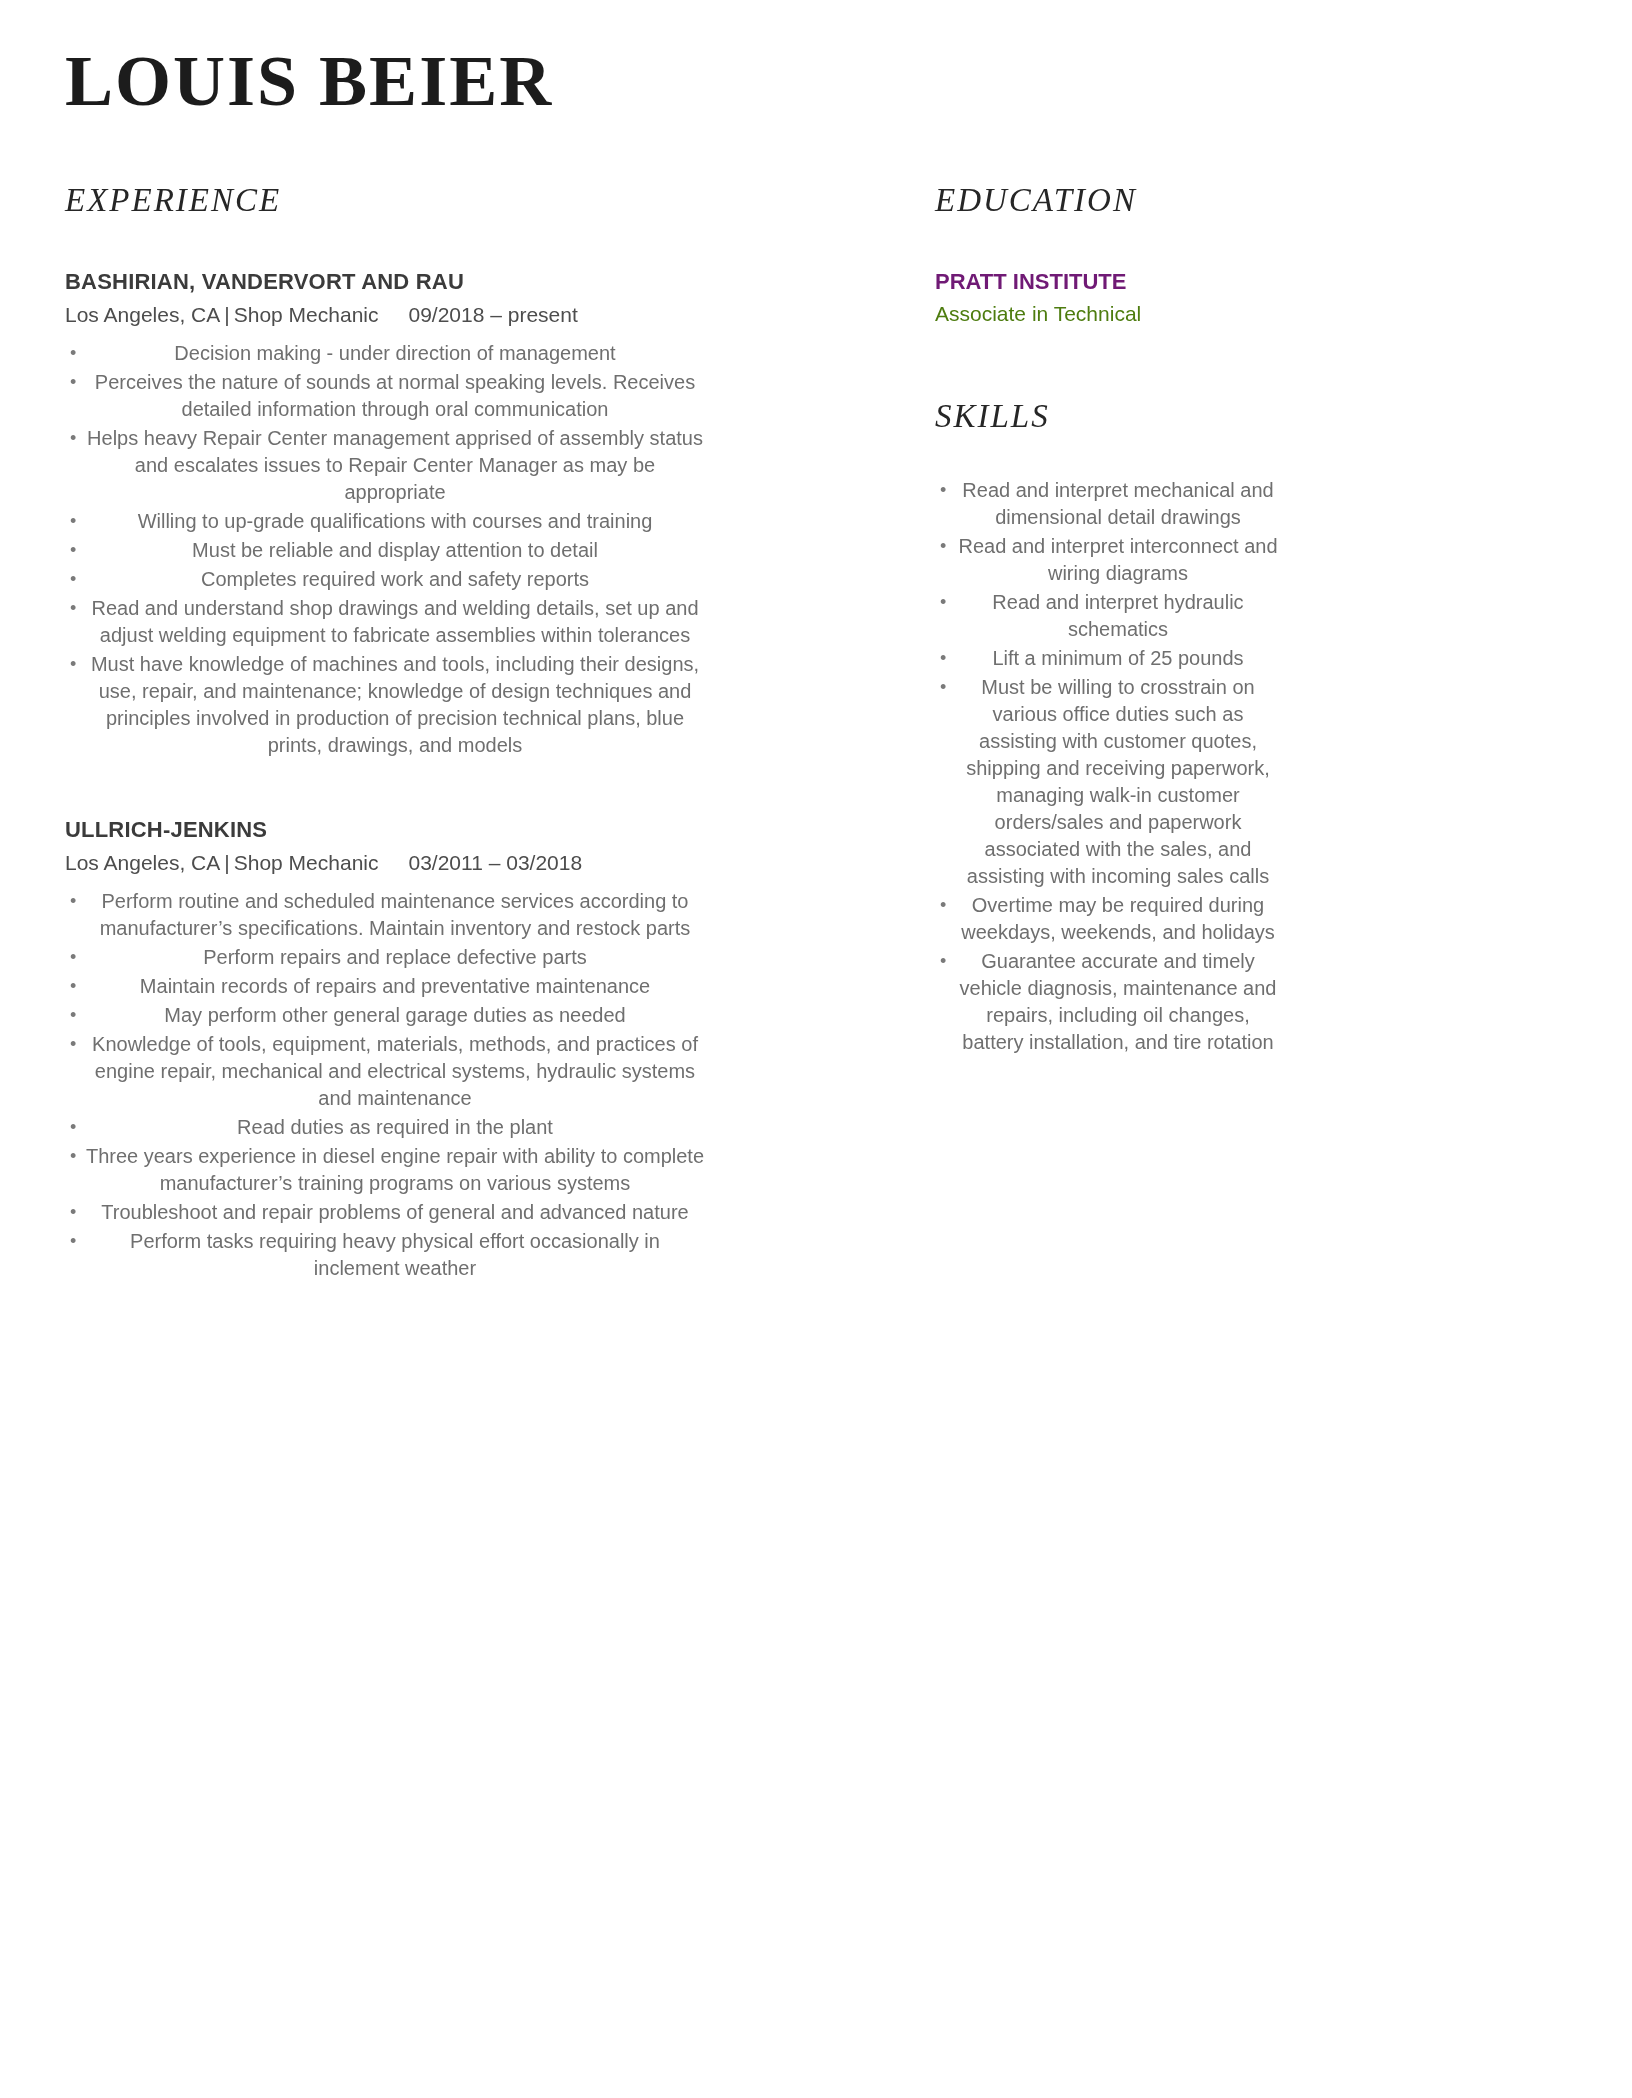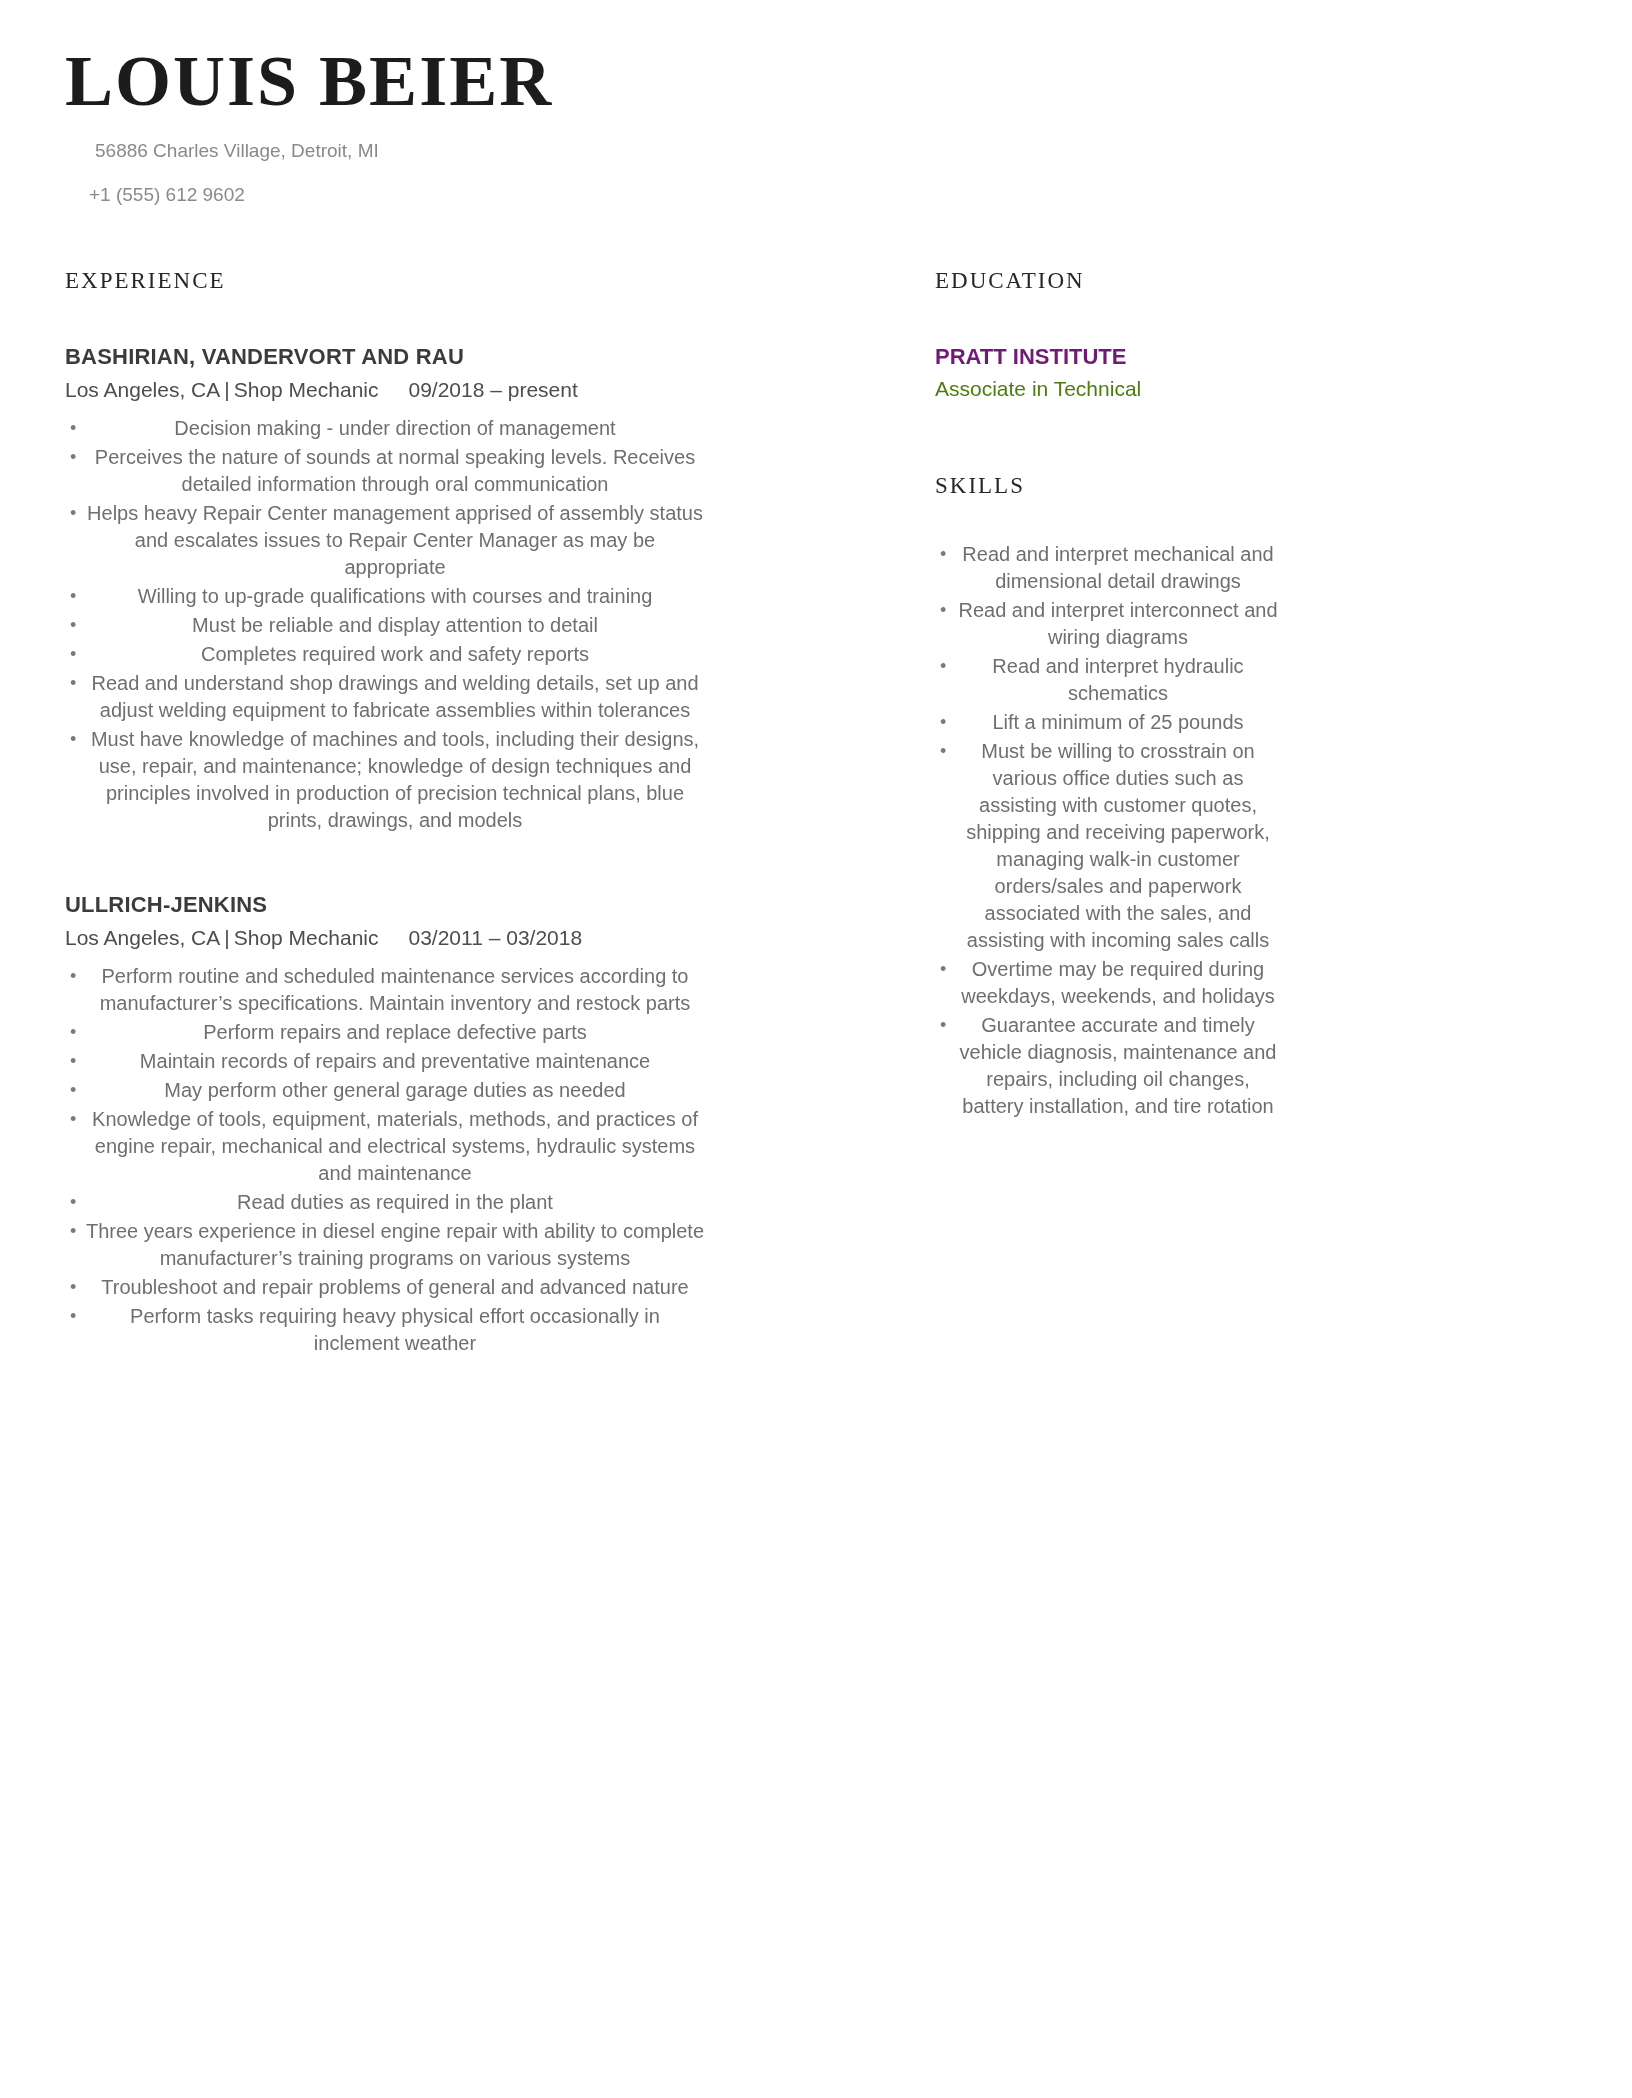--- a/index.html
+++ b/index.html
@@ -19,22 +19,23 @@
   }
   .contact { margin-top:20px; font-size:19px; color:#8a8a8a; }
   .contact .address { padding-left:30px; }
   .contact .phone { padding-left:24px; margin-top:22px; }
 
   
   .columns { display:grid; grid-template-columns:640px 1fr; column-gap:230px; margin-top:62px; }
 
   h2.section-title {
     font-family:"Liberation Serif", serif;
-    font-size:23px; font-weight:400; letter-spacing:2px;
+    font-size:33px; font-weight:400; letter-spacing:2px;
     color:#262626;
+    font-style:italic;
   }
 
   
   .job { margin-top:50px; }
   .job + .job { margin-top:58px; }
   .job h3 { font-size:22px; font-weight:700; color:#3b3b3b; letter-spacing:0.2px; }
   .job .meta { margin-top:8px; font-size:21px; color:#4d4d4d; }
   .job .meta .pipe { margin:0 4px; color:#4d4d4d; }
   .job .meta .dates { margin-left:30px;text-align:right; }
 
@@ -56,24 +57,20 @@
   .skills-block { margin-top:72px; }
   .skills-block ul.bullets { margin-top:42px; }
 </style>
 </head>
 <body>
 
 <div class="page">
 
   <header>
     <h1 class="name">LOUIS BEIER</h1>
-    <div class="contact">
-      <div class="address">56886 Charles Village, Detroit, MI</div>
-      <div class="phone">+1 (555) 612 9602</div>
-    </div>
   </header>
 
   <main class="columns">
 
     <section class="col-left">
       <h2 class="section-title">EXPERIENCE</h2>
 
       <article class="job">
         <h3>BASHIRIAN, VANDERVORT AND RAU</h3>
         <div class="meta">

